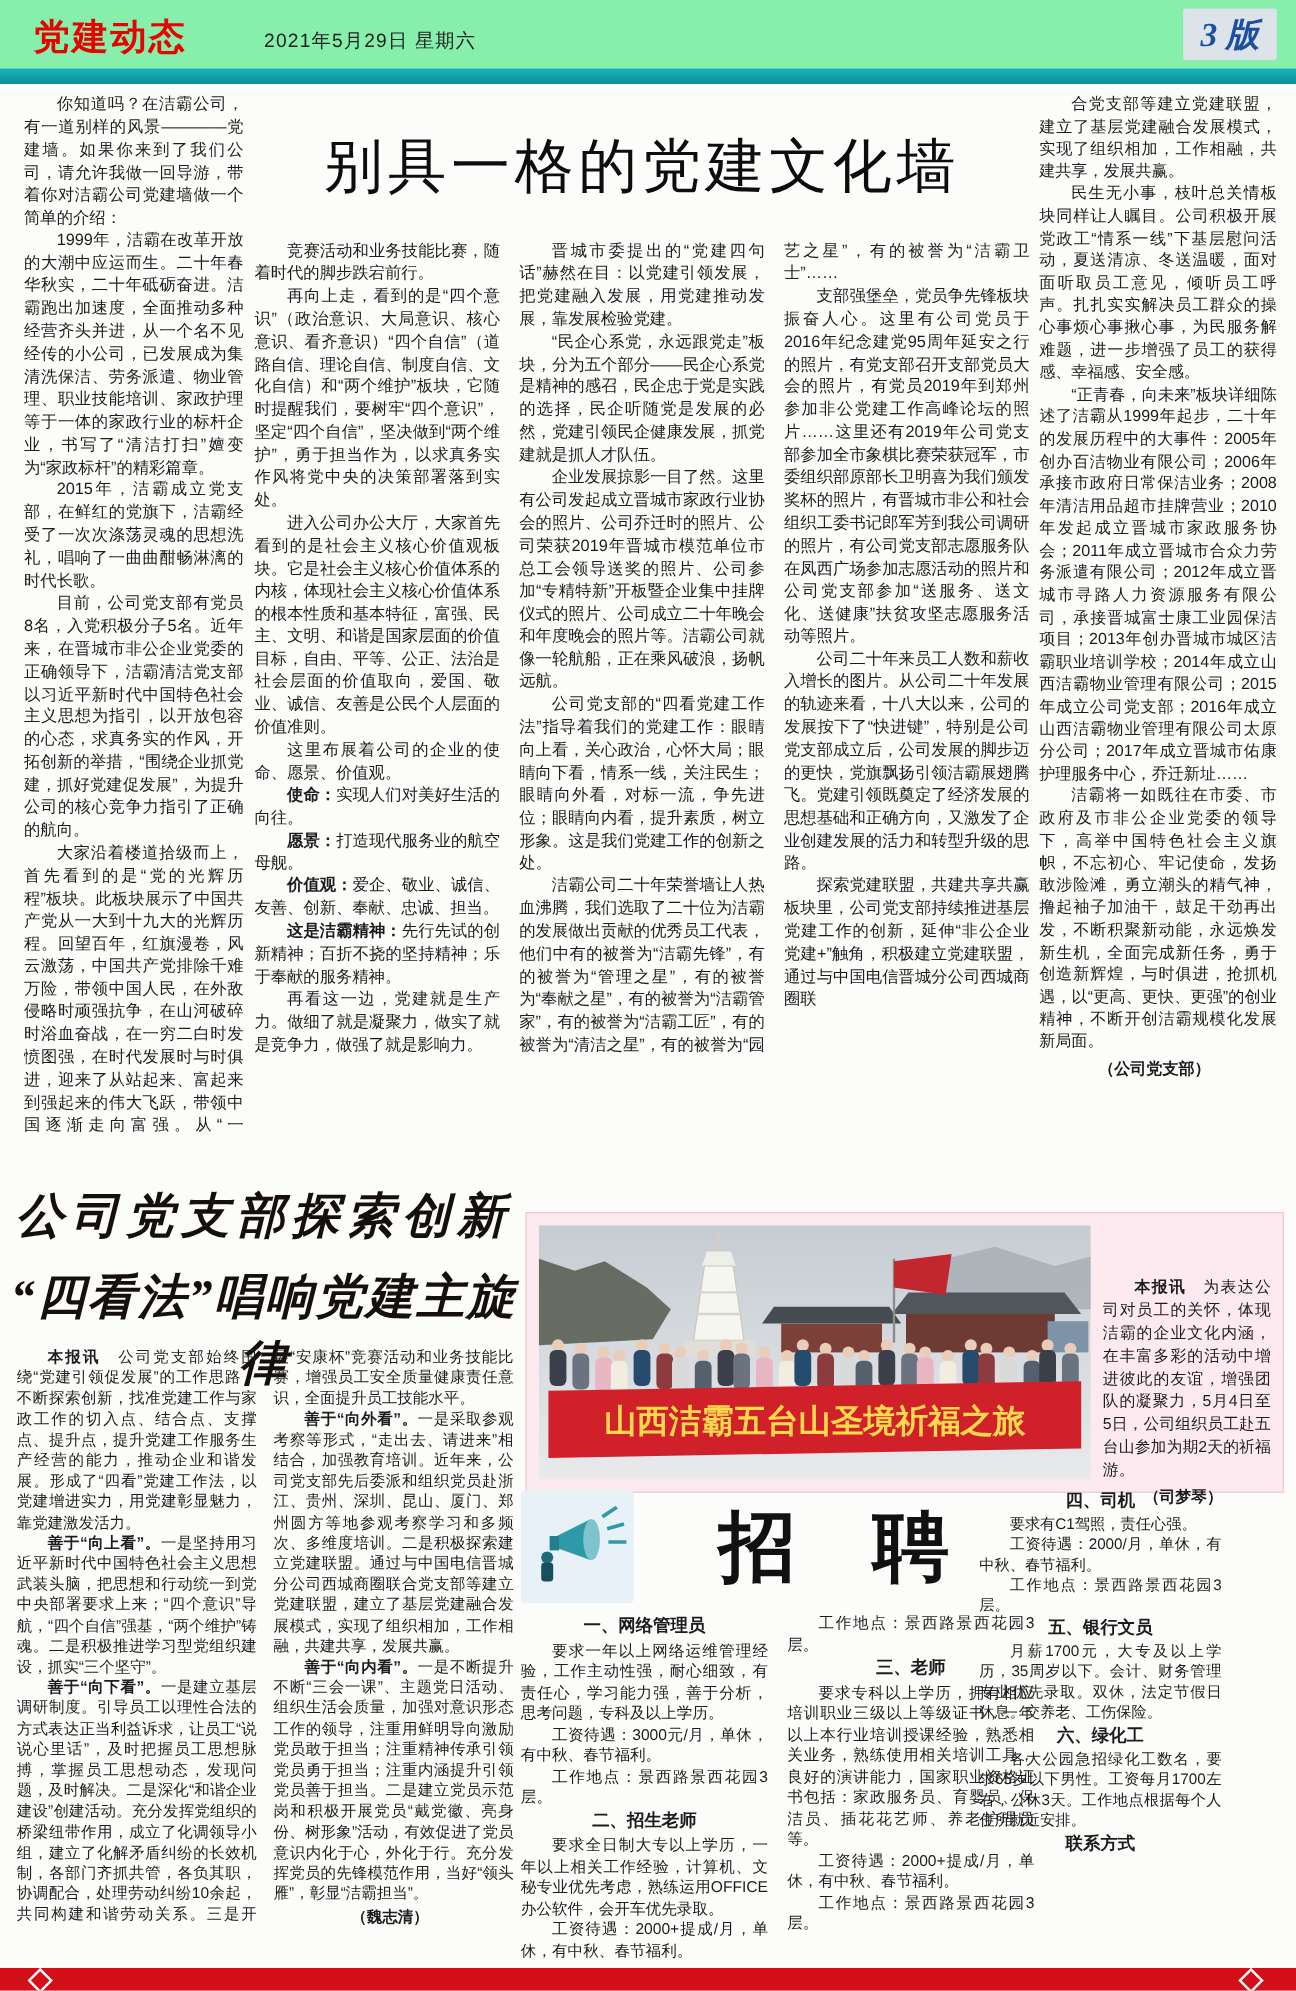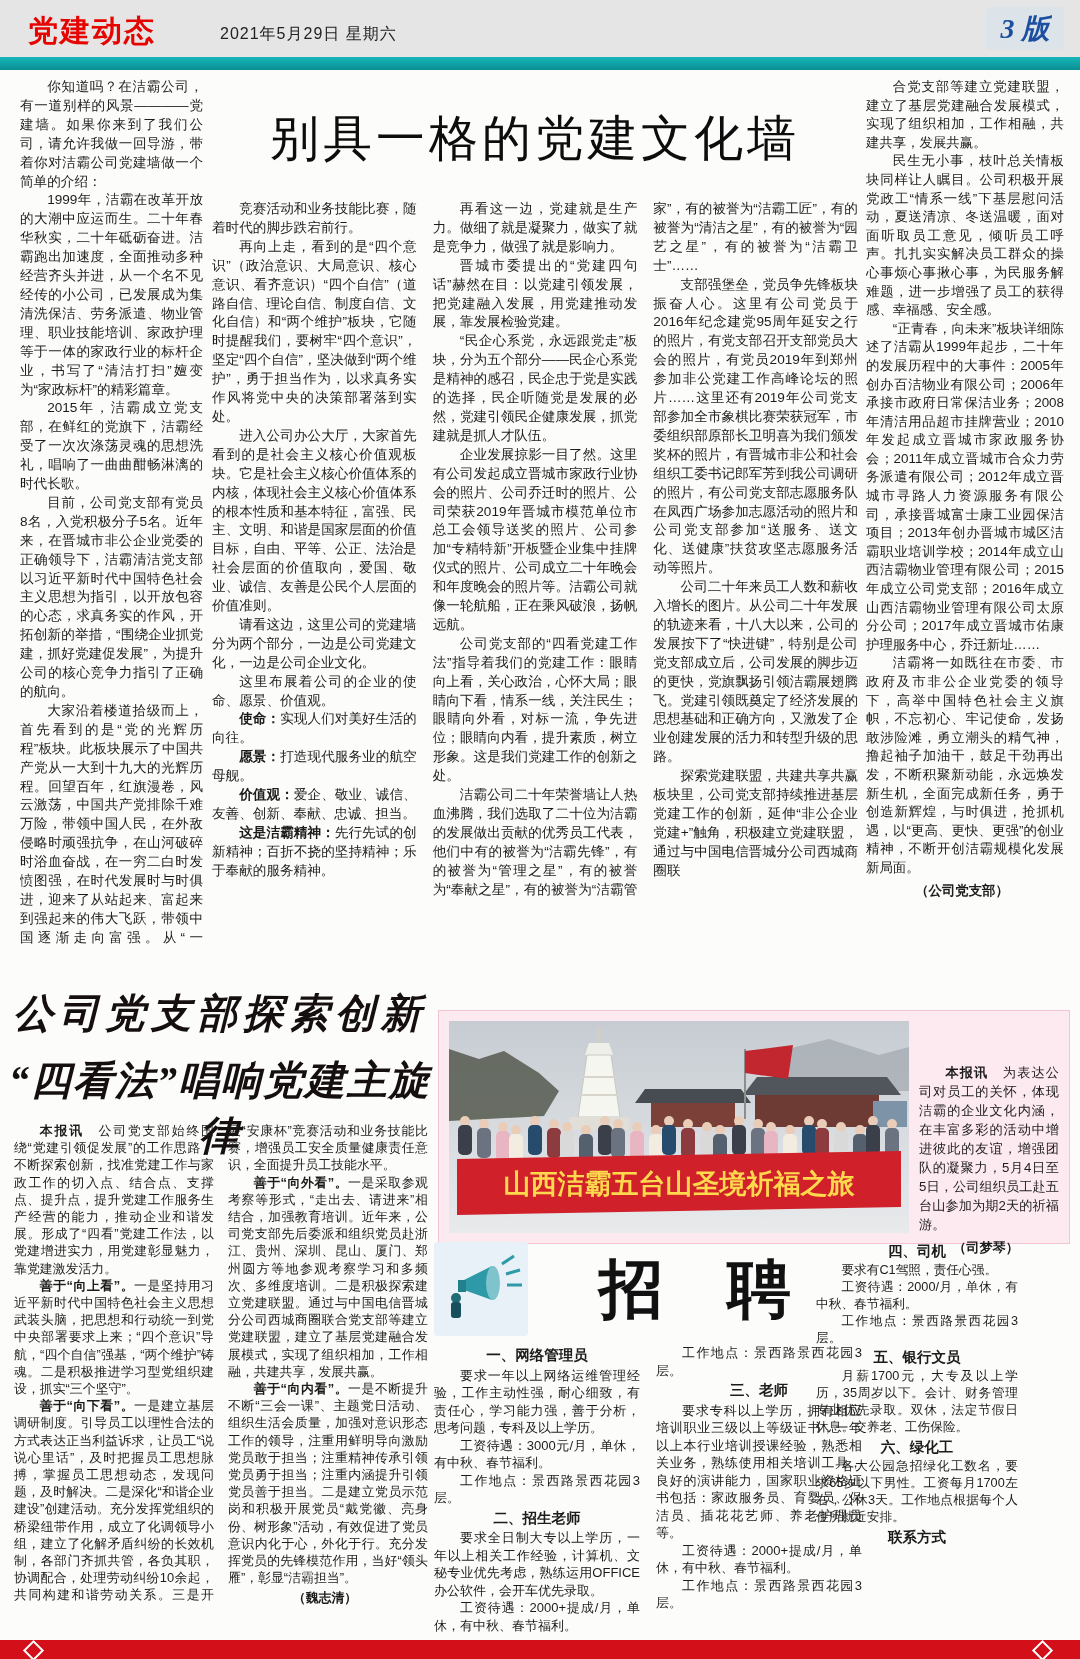--- a/index.html
+++ b/index.html
@@ -1,19 +1,19 @@
 <!DOCTYPE html>
 <html><head>
 <meta charset="utf-8">
 <style>
   html,body{margin:0;padding:0;background:#888;}
   .page{position:relative;width:1080px;height:1659px;margin:0 auto;background:#fcfcfa;overflow:hidden;
         font-family:"Liberation Sans","DejaVu Sans",sans-serif;color:#1c1c1c;}
   
-  .masthead{position:absolute;top:0;left:0;right:0;height:57px;background:#e5e5e5;}
+  .masthead{position:absolute;top:0;left:0;right:0;height:57px;background:#86efac;}
   .section-label{position:absolute;left:28px;top:11px;font-size:30px;font-weight:900;color:#e60400;letter-spacing:2px;}
   .issue-date{position:absolute;left:220px;top:24px;font-size:16px;color:#222;letter-spacing:1px;}
   .page-no{position:absolute;right:16px;top:7px;width:78px;height:43px;background:#dde4e9;
            color:#1d4fa0;font-size:28px;font-weight:900;font-style:italic;
            display:flex;align-items:center;justify-content:center;border-radius:2px;
            font-family:"Liberation Serif","DejaVu Serif",serif;}
   .teal-bar{position:absolute;top:57px;left:0;right:0;height:13px;background:linear-gradient(180deg,#17b6b8,#0a8e95);}
   
   .news p{margin:0;text-indent:2em;text-align:justify;}
   .col{position:absolute;overflow:hidden;font-size:13.6px;line-height:18.9px;}
@@ -73,21 +73,20 @@
       <p>目前，公司党支部有党员8名，入党积极分子5名。近年来，在晋城市非公企业党委的正确领导下，洁霸清洁党支部以习近平新时代中国特色社会主义思想为指引，以开放包容的心态，求真务实的作风，开拓创新的举措，“围绕企业抓党建，抓好党建促发展”，为提升公司的核心竞争力指引了正确的航向。</p>
       <p>大家沿着楼道拾级而上，首先看到的是“党的光辉历程”板块。此板块展示了中国共产党从一大到十九大的光辉历程。回望百年，红旗漫卷，风云激荡，中国共产党排除千难万险，带领中国人民，在外敌侵略时顽强抗争，在山河破碎时浴血奋战，在一穷二白时发愤图强，在时代发展时与时俱进，迎来了从站起来、富起来到强起来的伟大飞跃，带领中国逐渐走向富强。从“一大”到“十九大”，从50多名党员到9100万名党员，在这段史诗般的征程中，一</p>
     </div>
 
   <div class="mid">
     <div class="headline">别具一格的党建文化墙</div>
     <div class="mid-cols">
         <p>竞赛活动和业务技能比赛，随着时代的脚步跌宕前行。</p>
         <p>再向上走，看到的是“四个意识”（政治意识、大局意识、核心意识、看齐意识）“四个自信”（道路自信、理论自信、制度自信、文化自信）和“两个维护”板块，它随时提醒我们，要树牢“四个意识”，坚定“四个自信”，坚决做到“两个维护”，勇于担当作为，以求真务实作风将党中央的决策部署落到实处。</p>
         <p>进入公司办公大厅，大家首先看到的是社会主义核心价值观板块。它是社会主义核心价值体系的内核，体现社会主义核心价值体系的根本性质和基本特征，富强、民主、文明、和谐是国家层面的价值目标，自由、平等、公正、法治是社会层面的价值取向，爱国、敬业、诚信、友善是公民个人层面的价值准则。</p>
-        <p>请看这边，这里公司的党建墙分为两个部分，一边是公司党建文化，一边是公司企业文化。</p>
         <p>这里布展着公司的企业的使命、愿景、价值观。</p>
         <p><b>使命：</b>实现人们对美好生活的向往。</p>
         <p><b>愿景：</b>打造现代服务业的航空母舰。</p>
         <p><b>价值观：</b>爱企、敬业、诚信、友善、创新、奉献、忠诚、担当。</p>
         <p><b>这是洁霸精神：</b>先行先试的创新精神；百折不挠的坚持精神；乐于奉献的服务精神。</p>
         <p>再看这一边，党建就是生产力。做细了就是凝聚力，做实了就是竞争力，做强了就是影响力。</p>
         <p>晋城市委提出的“党建四句话”赫然在目：以党建引领发展，把党建融入发展，用党建推动发展，靠发展检验党建。</p>
         <p>“民企心系党，永远跟党走”板块，分为五个部分——民企心系党是精神的感召，民企忠于党是实践的选择，民企听随党是发展的必然，党建引领民企健康发展，抓党建就是抓人才队伍。</p>
         <p>企业发展掠影一目了然。这里有公司发起成立晋城市家政行业协会的照片、公司乔迁时的照片、公司荣获2019年晋城市模范单位市总工会领导送奖的照片、公司参加“专精特新”开板暨企业集中挂牌仪式的照片、公司成立二十年晚会和年度晚会的照片等。洁霸公司就像一轮航船，正在乘风破浪，扬帆远航。</p>
         <p>公司党支部的“四看党建工作法”指导着我们的党建工作：眼睛向上看，关心政治，心怀大局；眼睛向下看，情系一线，关注民生；眼睛向外看，对标一流，争先进位；眼睛向内看，提升素质，树立形象。这是我们党建工作的创新之处。</p>

